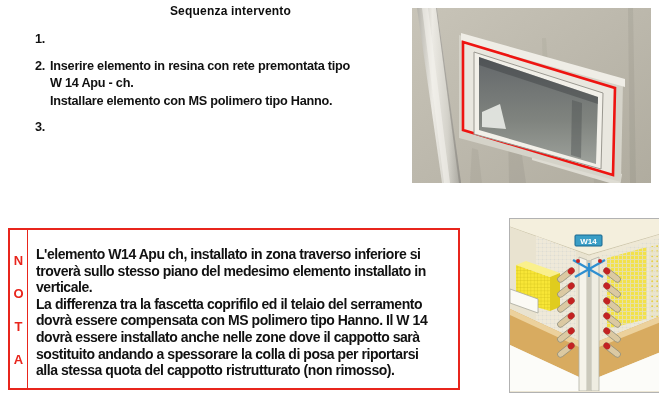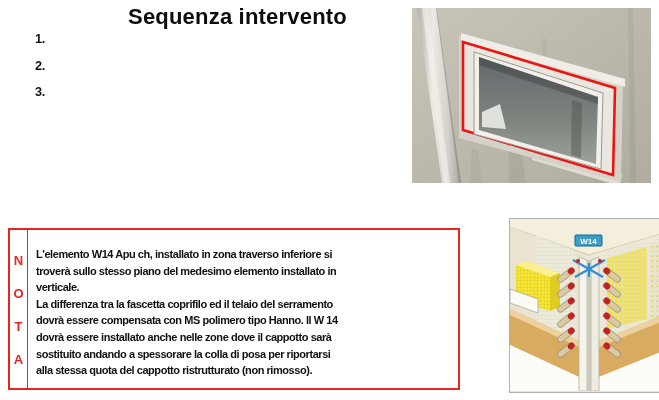--- a/index.html
+++ b/index.html
@@ -6,23 +6,23 @@
   html, body { background: #ffffff; }
   .page {
     position: relative;
     width: 659px; height: 400px;
     background: #ffffff;
     overflow: hidden;
     font-family: "Liberation Sans", sans-serif;
   }
   .title {
     position: absolute;
-    left: 15px; top: 4px; width: 445px;
+    left: 8px; top: 4px; width: 445px;
     text-align: center;
-    font-size: 22px; font-weight: bold; color: #0d0d0d;
+    font-size: 12px; font-weight: bold; color: #0d0d0d;
     letter-spacing: 0.2px;
   }
   .steps {
     position: absolute;
     left: 35px; top: 31px; width: 362px;
   }
   .step {
     display: flex;
     margin-bottom: 9px;
     font-size: 12.7px; font-weight: bold; color: #111;
@@ -51,21 +51,21 @@
     justify-content: space-between;
     align-items: center;
     padding: 24px 0 22px 0;
   }
   .nota-letter {
     font-size: 13px; font-weight: bold; color: #e8251c;
     line-height: 13px;
   }
   .nota-text {
     padding: 16px 4px 0 8px;
-    font-size: 11px; font-weight: bold; color: #111;
+    font-size: 14px; font-weight: bold; color: #111;
     line-height: 16.6px; letter-spacing: -0.45px;
     white-space: pre-line;
   }
 
   .diagram {
     position: absolute;
     left: 481px; top: 218px; width: 171px; height: 175px;
     border: 1.5px solid #b2b2b2;
     background: #ece6d4;
     margin-left: 28px;
@@ -78,20 +78,23 @@
 <div class="page">
 
   <div class="title">Sequenza intervento</div>
 
   <div class="steps">
     <div class="step">
       <span class="step-num">1.</span>
     </div>
     <div class="step">
       <span class="step-num">2.</span>
+      <span class="step-text">Inserire elemento in resina con rete premontata tipo
+W 14 Apu - ch.
+Installare elemento con MS polimero tipo Hanno.</span>
     </div>
     <div class="step">
       <span class="step-num">3.</span>
     </div>
   </div>
 
   <div class="photo">
     <svg width="239" height="175" viewBox="0 0 239 175">
       <defs>
         <linearGradient id="wallG" x1="0" y1="0" x2="1" y2="1">

